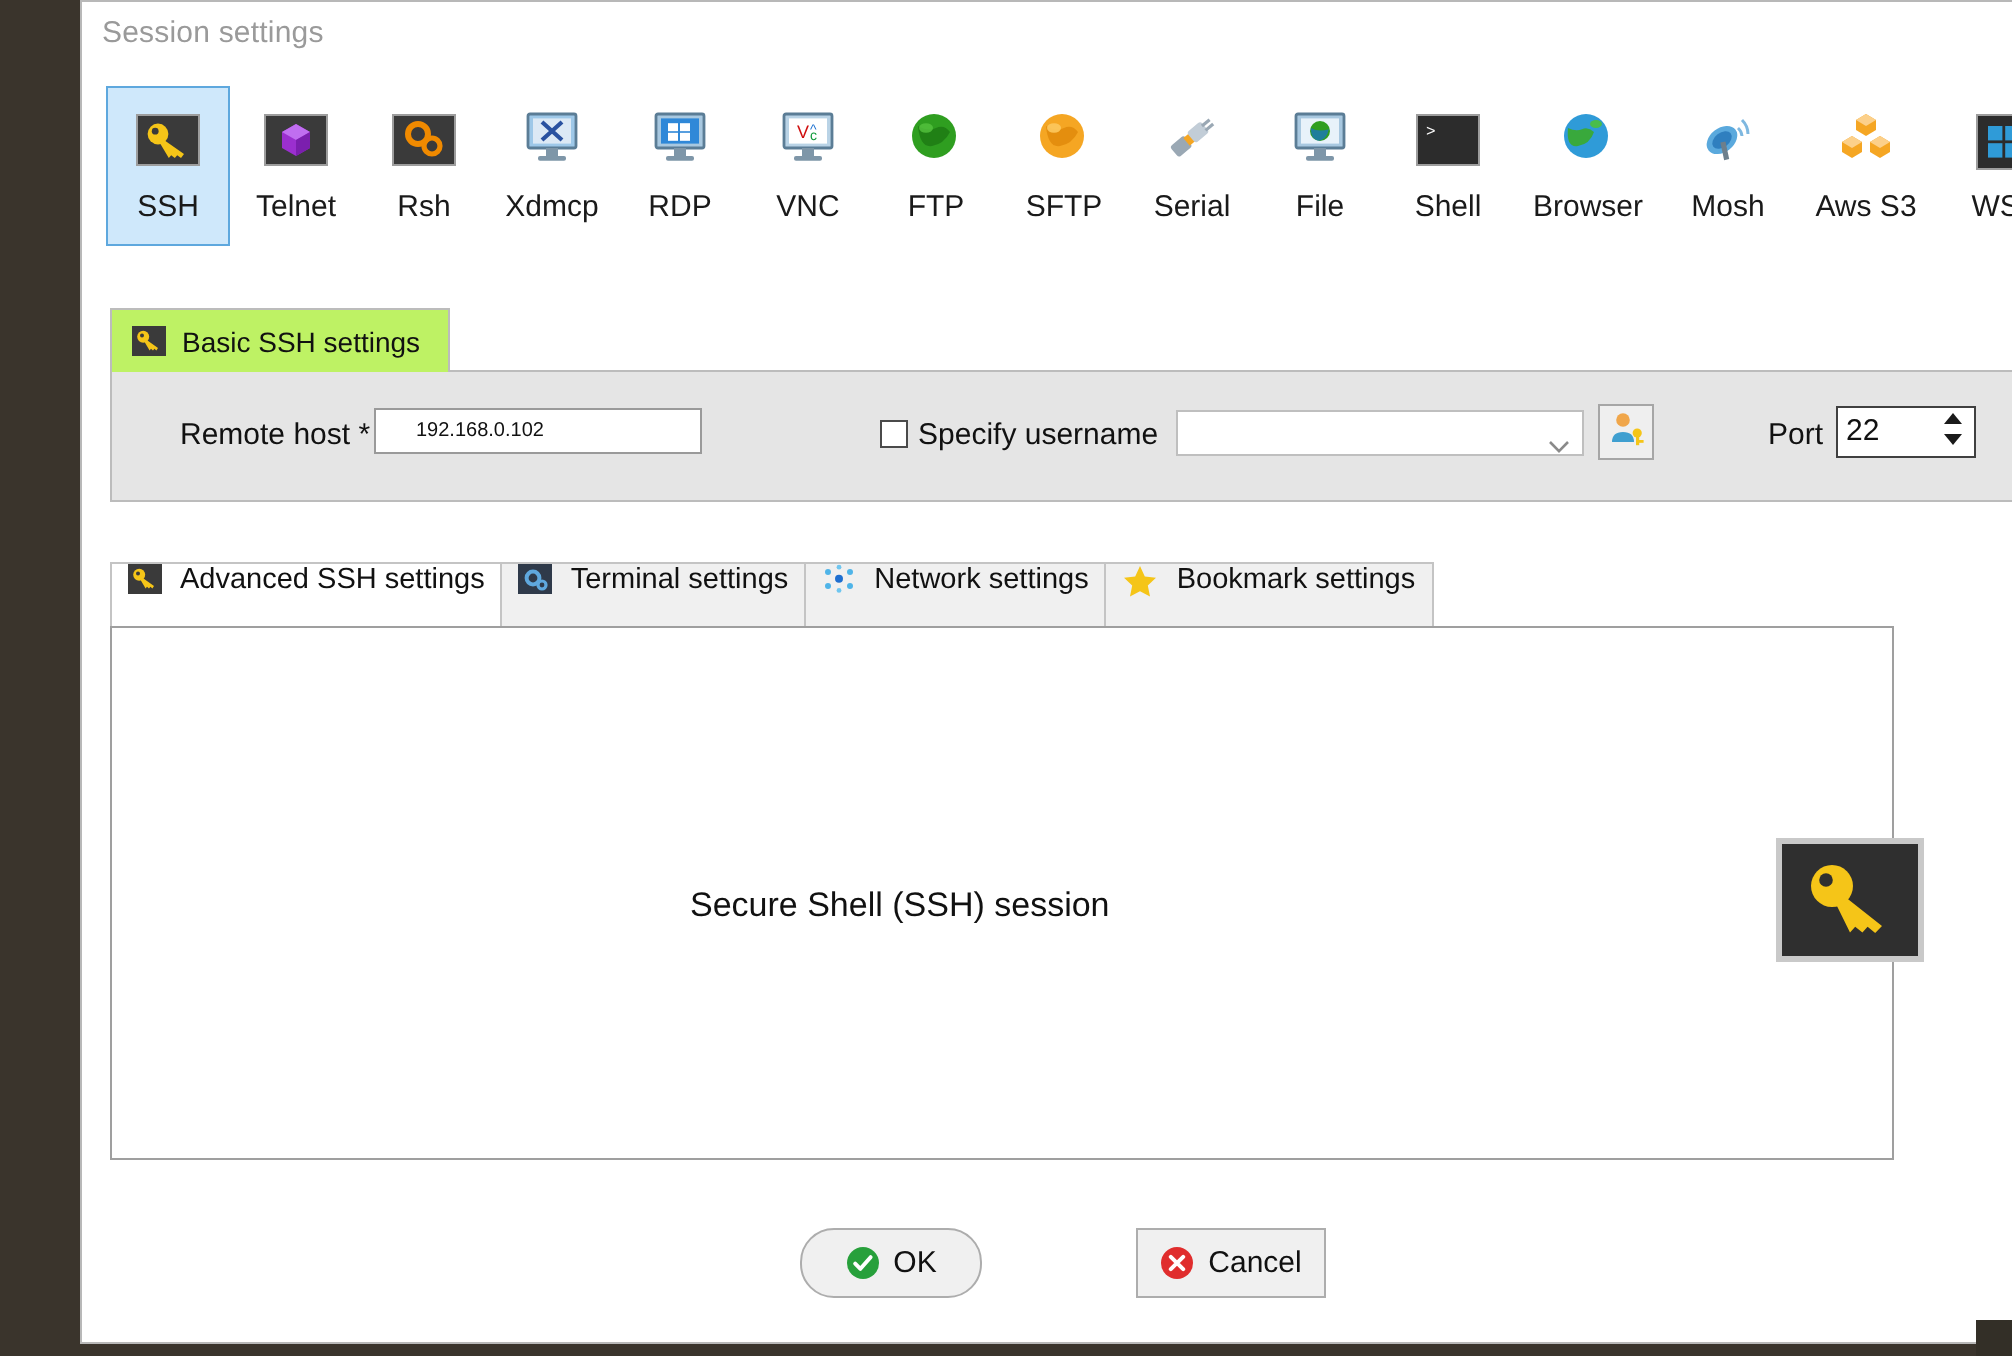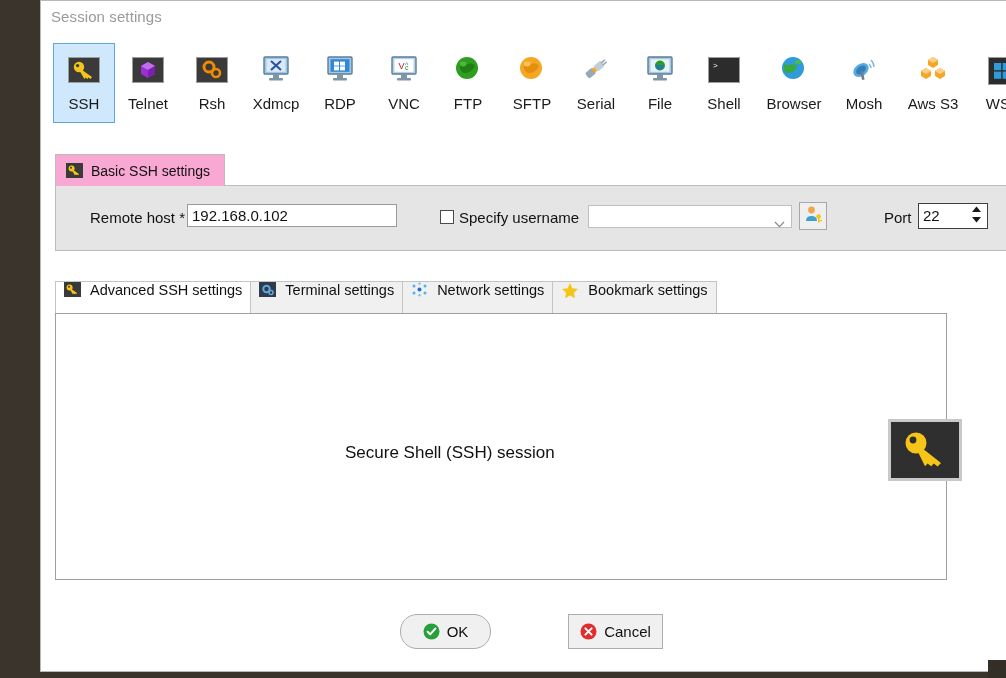--- a/index.html
+++ b/index.html
@@ -107,21 +107,21 @@
     position: absolute;
     left: 14px;
     top: 153px;
     height: 32px;
   }
   .toptab {
     display: inline-flex;
     align-items: center;
     height: 32px;
     padding: 0 14px 0 10px;
-    background: #f9a8d4;
+    background: #bef264;
     border: 1px solid #bcbcbc;
     border-bottom: none;
     font-size: 14px;
     color: #111;
     box-sizing: border-box;
     position: relative;
     z-index: 3;
   }
   .toptab .ticon { margin-right: 8px; display:flex; }
   #basic-panel {
@@ -137,27 +137,27 @@
   .row-label {
     font-size: 15px;
     color: #111;
   }
   #remote-host-label {
     position: absolute; left: 34px; top: 23px;
   }
   #remote-host-input {
     position: absolute;
     left: 131px; top: 18px;
-    width: 210px; height: 23px;
+    width: 164px; height: 23px;
     border: 1px solid #9a9a9a;
     background: #fff;
     font-family: "Liberation Sans", sans-serif;
-    font-size: 15px;
+    font-size: 10px;
     color: #111;
-    padding: 0 4px;
+    padding: 0 20px;
     box-sizing: border-box;
     outline: none;
   }
   #specify-user-check {
     position: absolute;
     left: 384px; top: 24px;
     width: 14px; height: 14px;
     border: 1px solid #4a4a4a;
     background: #fff;
     box-sizing: border-box;

